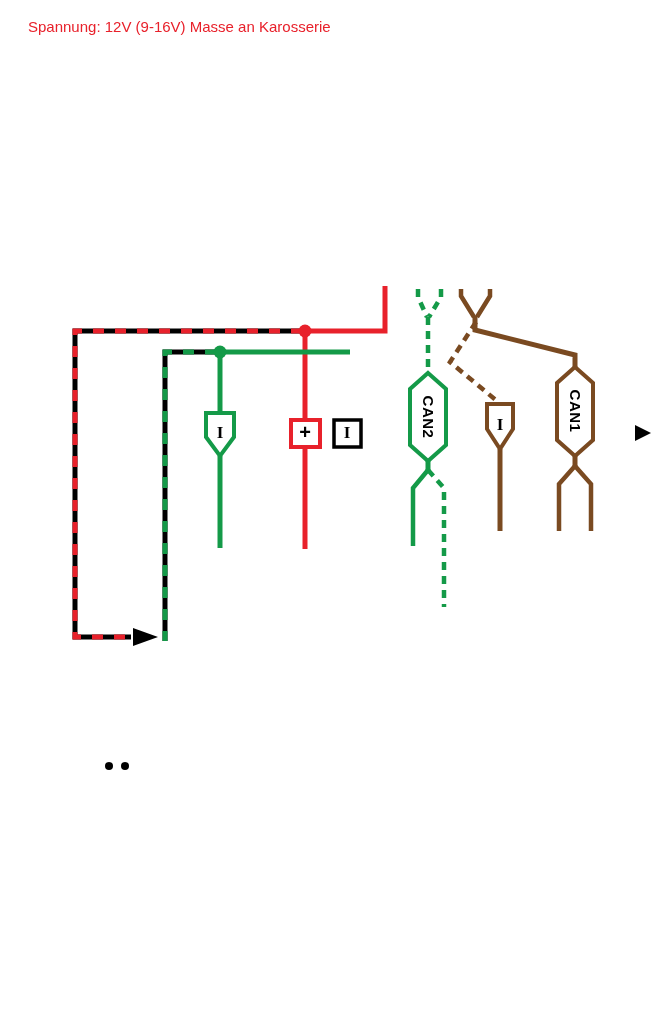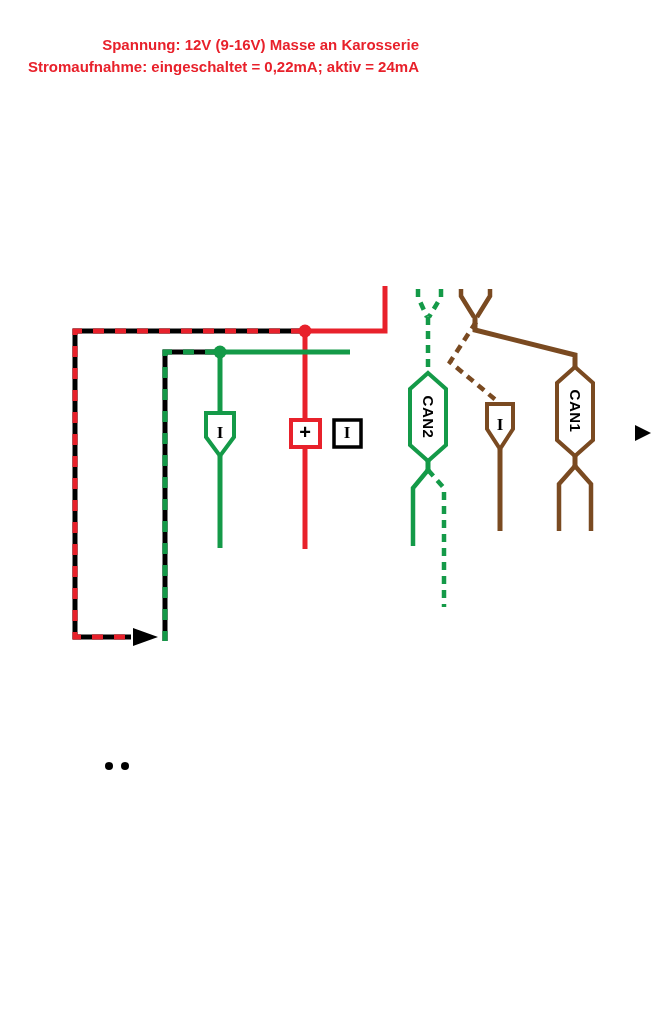--- a/index.html
+++ b/index.html
@@ -11,27 +11,26 @@
     position: relative;
     width: 664px;
     height: 1024px;
     background: #ffffff;
     overflow: hidden;
     font-family: "Liberation Sans", sans-serif;
   }
   .spec-header {
     position: absolute;
     left: 28px;
-    top: 34px;
+    top: 16px;
     color: #e8212b;
     font-size: 15px;
-    font-weight: bold;
+    font-weight: normal;
     line-height: 22px;
     white-space: nowrap;
-    text-align: right;
   }
   .diagram-svg {
     position: absolute;
     left: 0;
     top: 0;
   }
   
   .w { fill: none; stroke-linecap: butt; stroke-linejoin: miter; }
   .red    { stroke: #e8212b; }
   .green  { stroke: #149a48; }
@@ -74,21 +73,20 @@
   }
   .solid-black { fill: #000000; stroke: none; }
 </style>
 </head>
 <body>
 
 <div class="page">
 
   <div class="spec-header">
     <div>Spannung: 12V (9-16V) Masse an Karosserie</div>
-    <div>Stromaufnahme: eingeschaltet = 0,22mA; aktiv = 24mA</div>
   </div>
 
   <svg class="diagram-svg" width="664" height="1024" viewBox="0 0 664 1024">
 
     <g>
       <polyline class="w blackw sw5" points="302,331 75,331 75,637 131,637"></polyline>
       <polyline class="w red sw5 stripe" points="302,331 75,331 75,637 131,637"></polyline>
     </g>
 
     <g>

